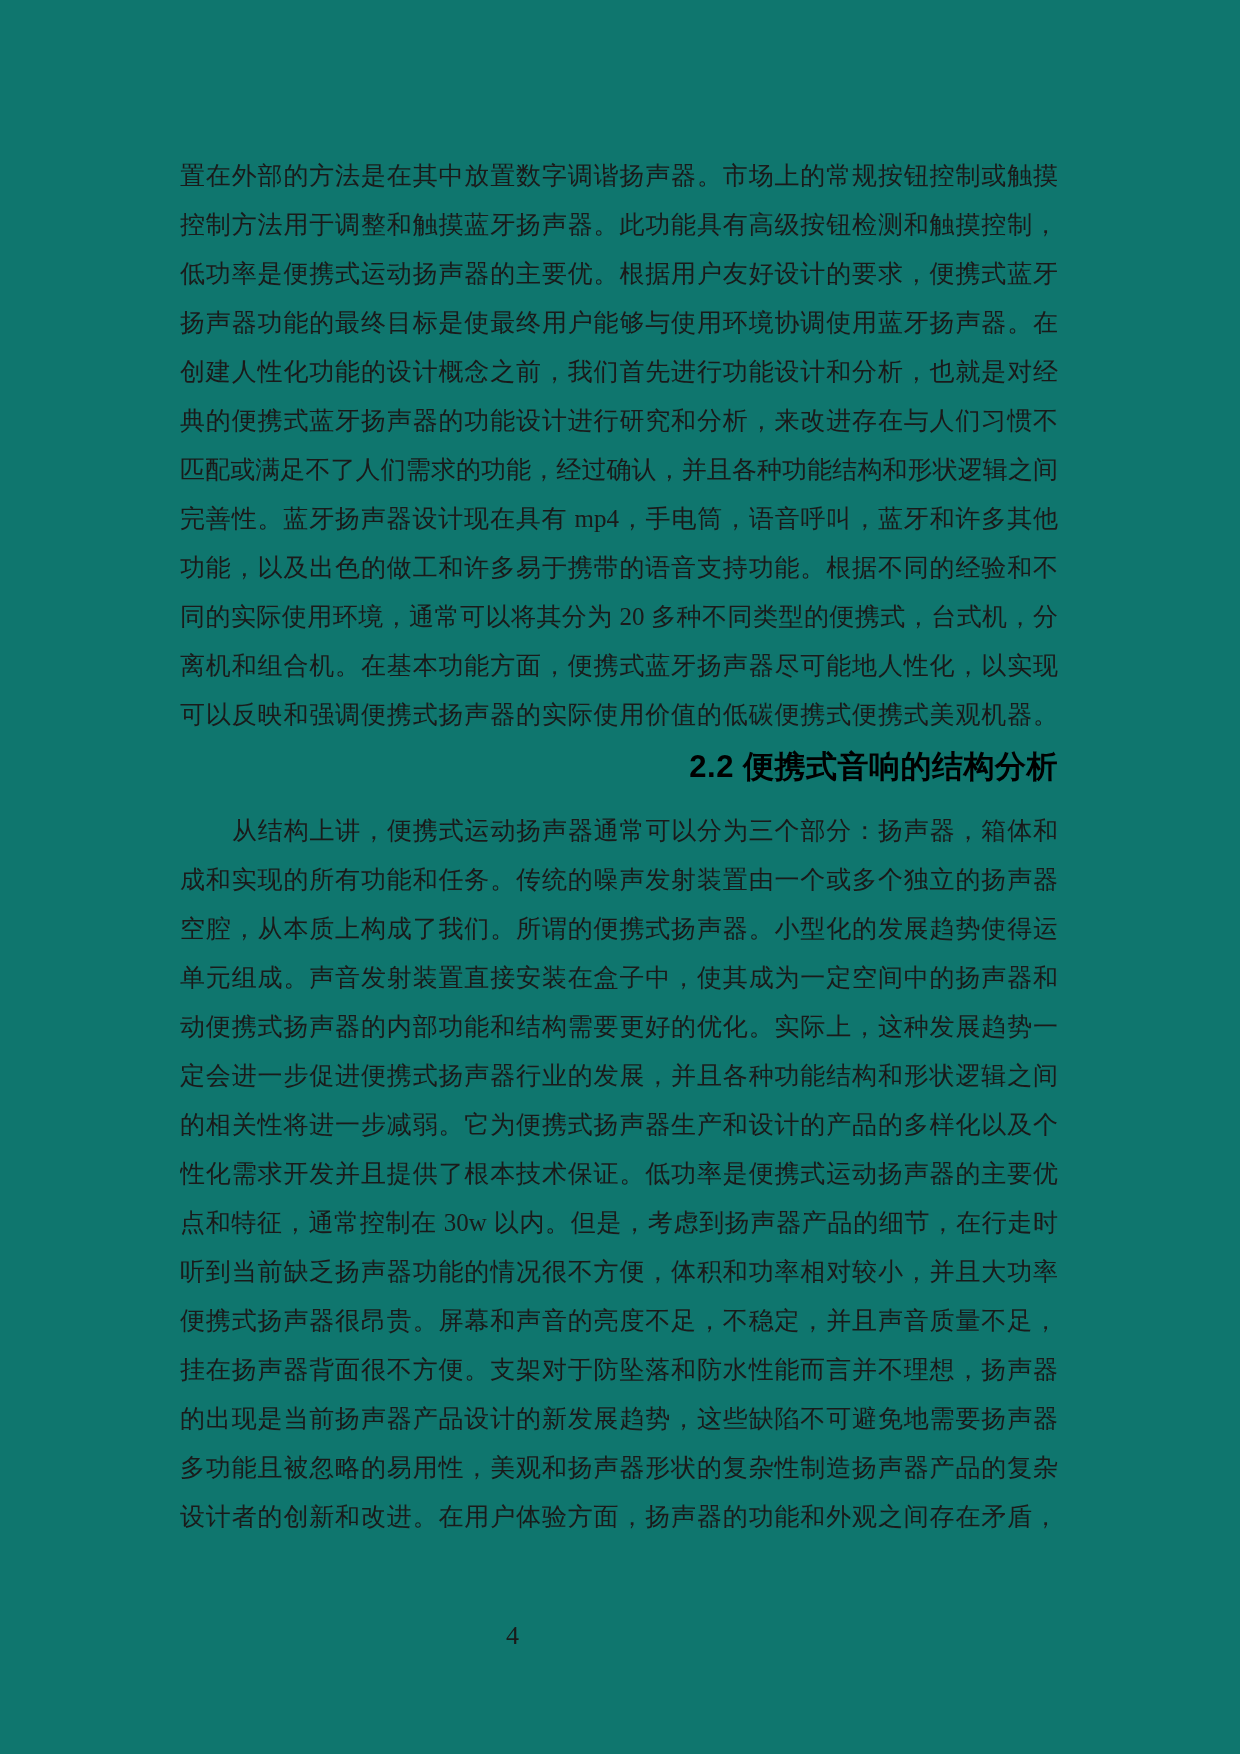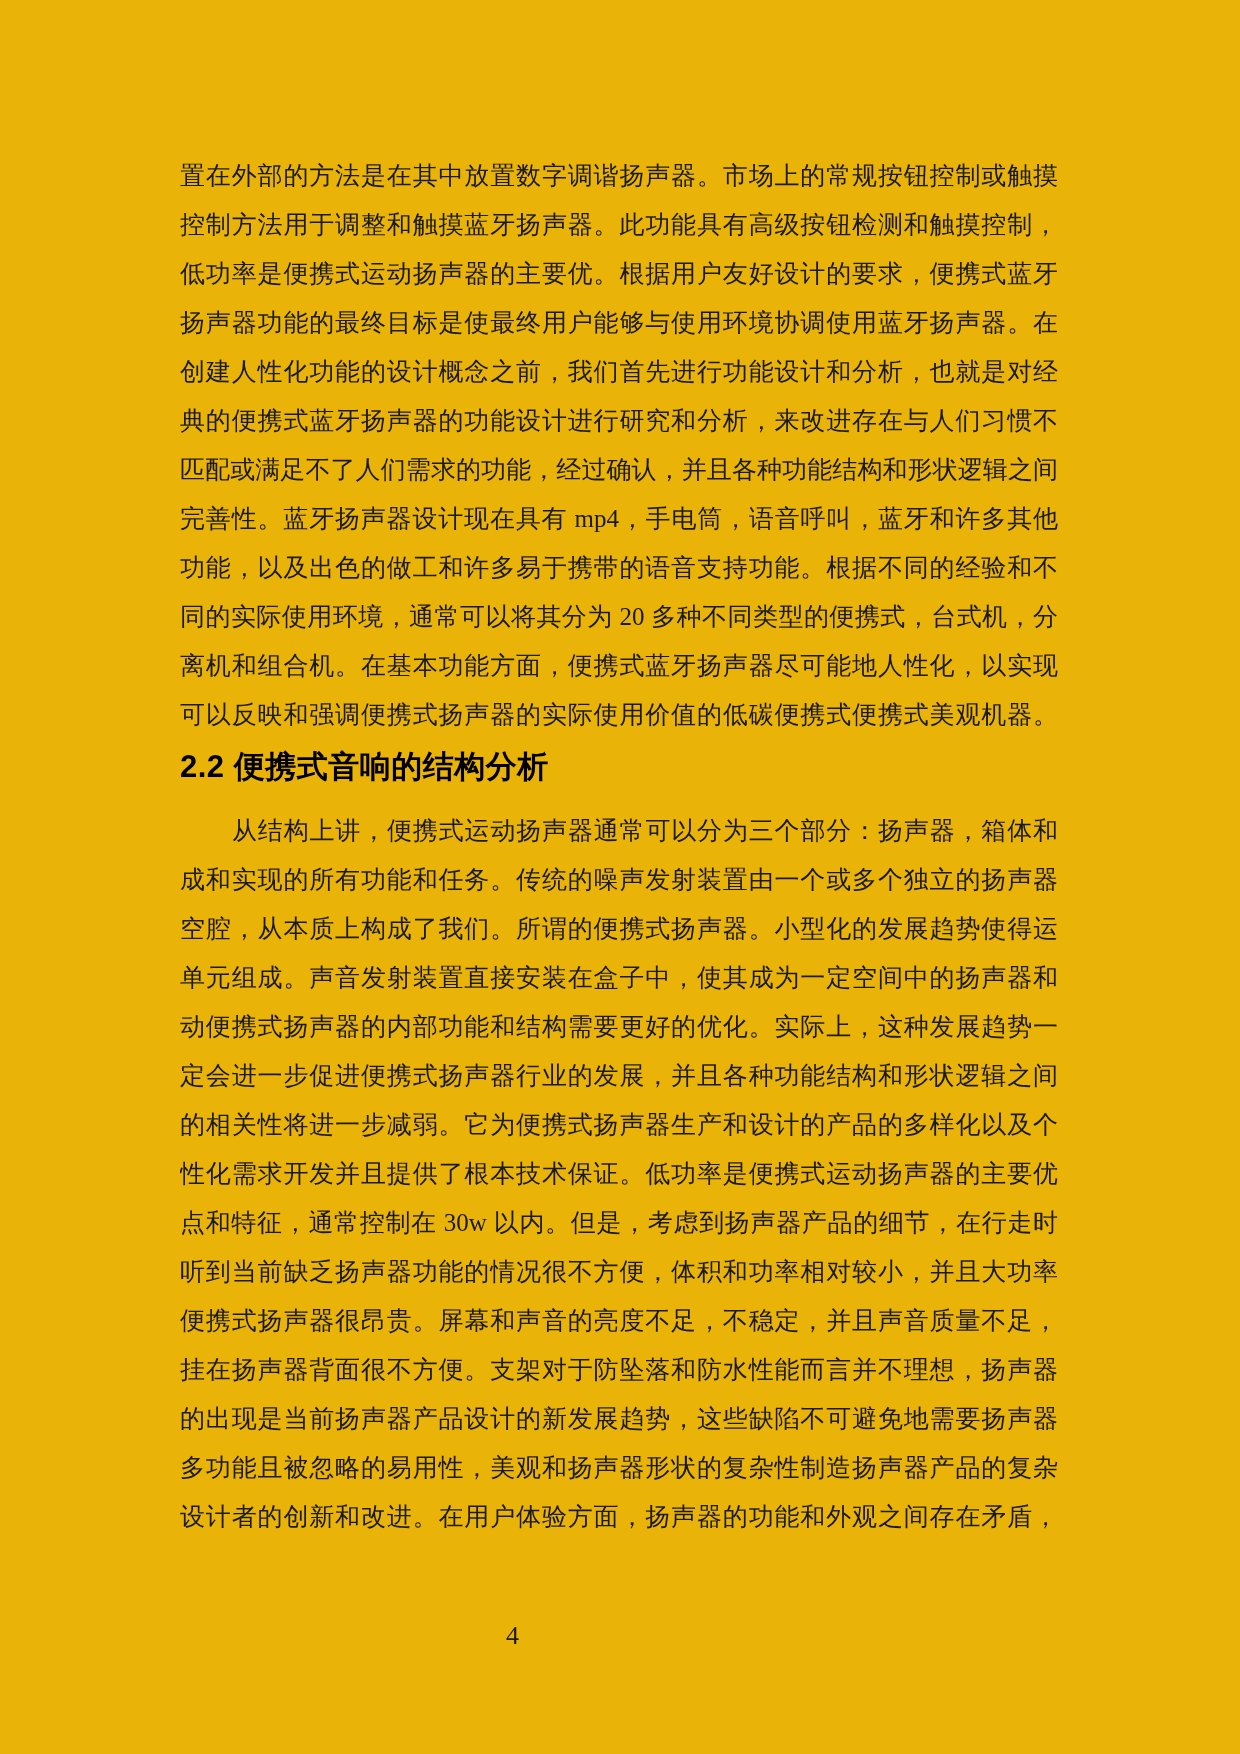--- a/index.html
+++ b/index.html
@@ -7,21 +7,21 @@
     width: 1240px;
     height: 1754px;
     background: #ffffff;
     font-family: "Liberation Serif", "DejaVu Serif", serif;
     color: #1a1a1a;
   }
   .page {
     position: relative;
     width: 1240px;
     height: 1754px;
-    background: #eab308;
+    background: #0f766e;
     overflow: hidden;
   }
   .content {
     position: absolute;
     left: 180px;
     top: 151px;
     width: 878px;
   }
   .paragraph { margin: 0; padding: 0; }
   .paragraph .line {
@@ -39,21 +39,21 @@
     padding-left: 52px;
   }
   .heading {
     margin: 6px 0 17px 0;
     padding: 0;
     font-family: "Liberation Sans", "DejaVu Sans", sans-serif;
     font-weight: bold;
     font-size: 31px;
     line-height: 44px;
     color: #000000;
-    text-align: left;
+    text-align: right;
     letter-spacing: 0.5px;
   }
   .page-number {
     position: absolute;
     left: 506px;
     top: 1620px;
     font-family: "Liberation Serif", "DejaVu Serif", serif;
     font-size: 26px;
     line-height: 32px;
     color: #1a1a1a;

